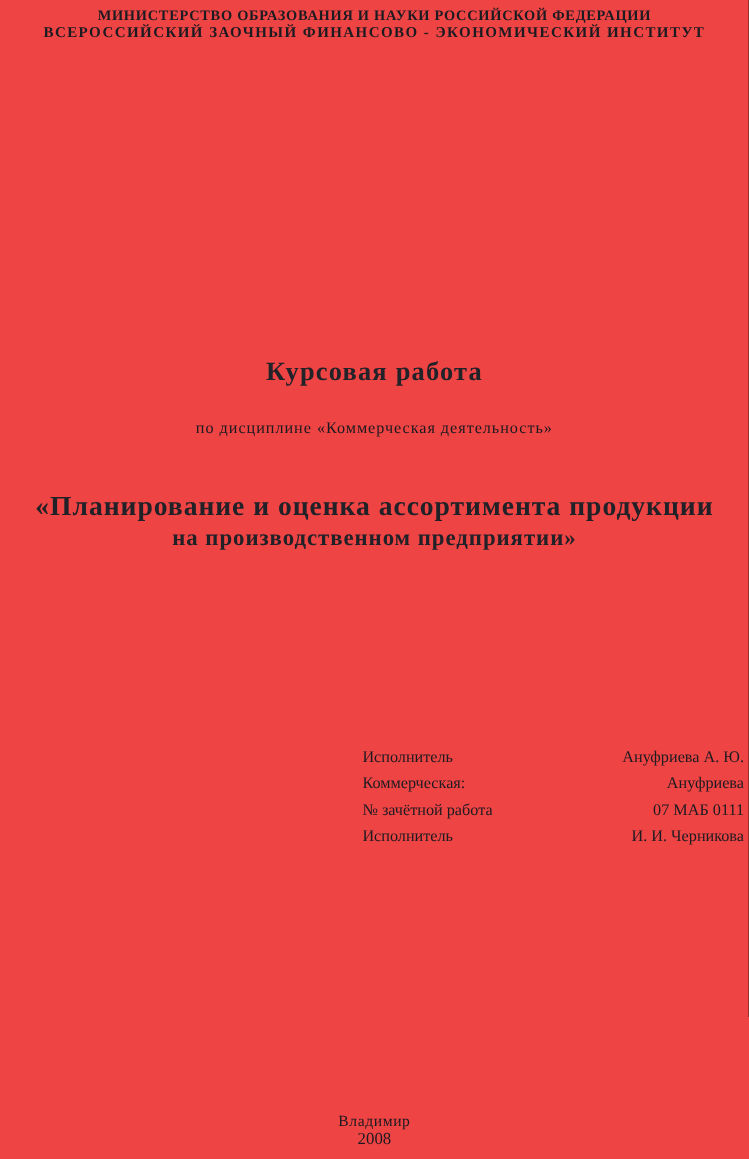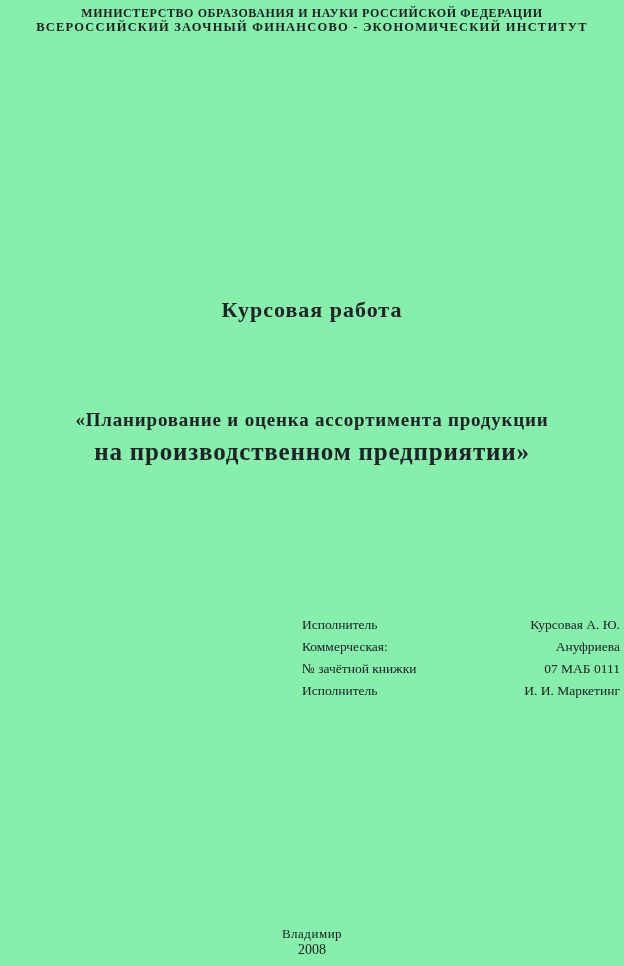--- a/index.html
+++ b/index.html
@@ -4,21 +4,21 @@
 <style>
   html, body {
     margin: 0;
     padding: 0;
     background: #000000;
   }
   .page {
     position: relative;
     width: 624px;
     height: 966px;
-    background: #86efac;
+    background: #ef4444;
     overflow: hidden;
     font-family: "Liberation Serif", "DejaVu Serif", serif;
     color: #1c1c22;
   }
   .centered {
     position: absolute;
     left: 0;
     width: 624px;
     text-align: center;
     white-space: nowrap;
@@ -50,42 +50,42 @@
     letter-spacing: 0.8px;
     color: #1a1a20;
   }
   .topic-intro {
     top: 379px;
     font-size: 13px;
     color: #1a1a20;
   }
   .topic-line-1 {
     top: 409px;
-    font-size: 19px;
+    font-size: 23px;
     font-weight: bold;
     letter-spacing: 0.8px;
     color: #212128;
   }
   .topic-line-2 {
     top: 438px;
-    font-size: 25px;
+    font-size: 19px;
     font-weight: bold;
     letter-spacing: 0.8px;
     color: #212128;
   }
   .credentials {
     position: absolute;
     left: 302px;
     top: 617px;
     width: 318px;
   }
   .cred-row {
     display: flex;
     justify-content: space-between;
-    align-items: flex-start;
+    align-items: flex-end;
     height: 22px;
     font-size: 13.5px;
     color: #1b1b21;
   }
   .cred-label { text-align: left; white-space: nowrap; }
   .cred-value { text-align: right; white-space: nowrap; }
   .footer-city {
     top: 926px;
     font-size: 13px;
     letter-spacing: 0.5px;
@@ -101,42 +101,43 @@
 <body>
 
 <div class="page">
 
   <div class="centered header-line-1">МИНИСТЕРСТВО ОБРАЗОВАНИЯ И НАУКИ РОССИЙСКОЙ ФЕДЕРАЦИИ</div>
 
   <div class="centered work-type">Курсовая работа</div>
 
   <div class="centered header-line-2">ВСЕРОССИЙСКИЙ ЗАОЧНЫЙ ФИНАНСОВО - ЭКОНОМИЧЕСКИЙ ИНСТИТУТ</div>
 
+  <div class="centered discipline">по дисциплине «Коммерческая деятельность»</div>
 
 
   <div class="centered topic-line-1">«Планирование и оценка ассортимента продукции</div>
 
   <div class="centered topic-line-2">на производственном предприятии»</div>
 
   <div class="credentials">
     <div class="cred-row">
       <span class="cred-label">Исполнитель</span>
-      <span class="cred-value">Курсовая А. Ю.</span>
+      <span class="cred-value">Ануфриева А. Ю.</span>
     </div>
     <div class="cred-row">
       <span class="cred-label">Коммерческая:</span>
       <span class="cred-value">Ануфриева</span>
     </div>
     <div class="cred-row">
-      <span class="cred-label">№ зачётной книжки</span>
+      <span class="cred-label">№ зачётной работа</span>
       <span class="cred-value">07 МАБ 0111</span>
     </div>
     <div class="cred-row">
       <span class="cred-label">Исполнитель</span>
-      <span class="cred-value">И. И. Маркетинг</span>
+      <span class="cred-value">И. И. Черникова</span>
     </div>
   </div>
 
   <div class="centered footer-city">Владимир</div>
 
   <div class="centered footer-year">2008</div>
 
 </div>
 
 </body></html>

